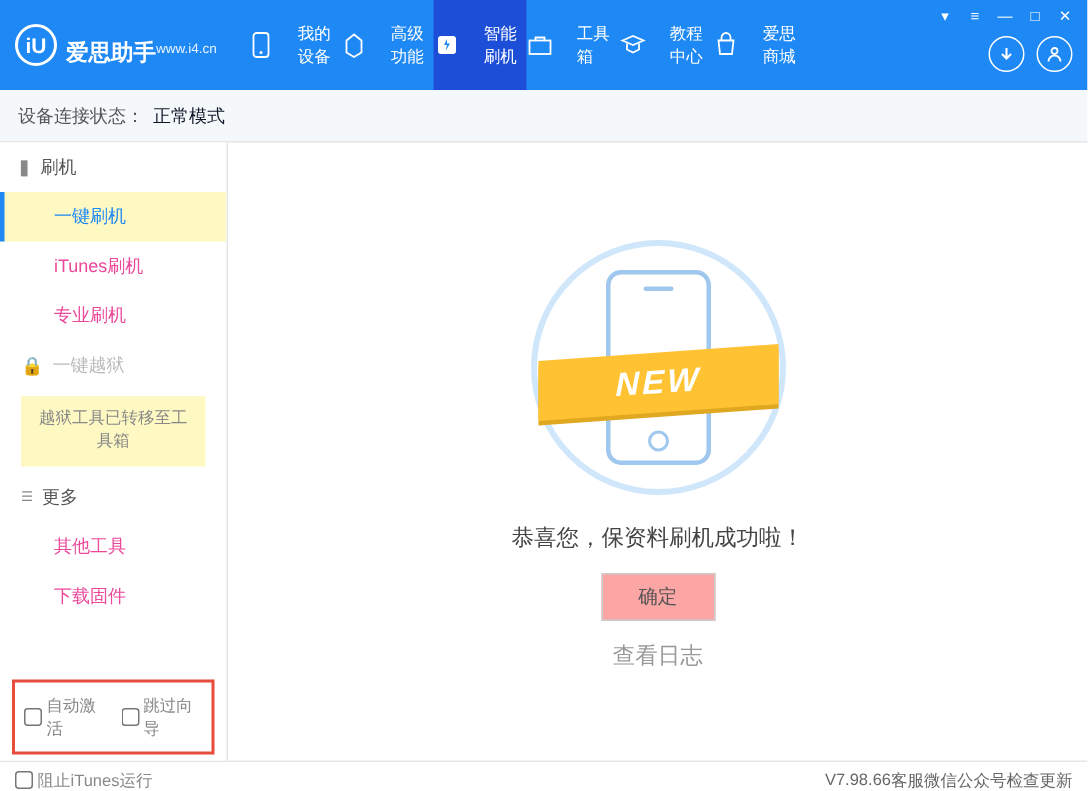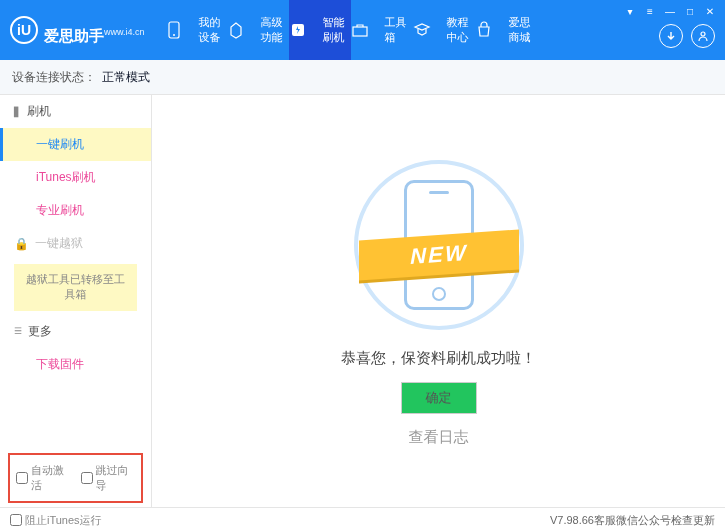--- a/index.html
+++ b/index.html
@@ -33,21 +33,21 @@
 .chk{display:flex;align-items:center;gap:3px;font-size:11px;color:#888}
 .chk input{width:12px;height:12px}
 .main{flex:1;display:flex;flex-direction:column;align-items:center;justify-content:center;gap:14px}
 .illus{width:180px;height:180px;position:relative}
 .circle-bg{width:170px;height:170px;border:4px solid #cfe6fb;border-radius:50%;position:absolute;top:5px;left:5px}
 .phone{width:70px;height:130px;background:#fff;border:3px solid #a0c8ee;border-radius:10px;position:absolute;top:25px;left:55px}
 .phone::before{content:"";position:absolute;top:8px;left:50%;transform:translateX(-50%);width:20px;height:3px;background:#a0c8ee;border-radius:2px}
 .phone::after{content:"";position:absolute;bottom:6px;left:50%;transform:translateX(-50%);width:10px;height:10px;border:2px solid #a0c8ee;border-radius:50%}
 .ribbon{position:absolute;top:80px;left:10px;width:160px;height:40px;background:#ffc233;display:flex;align-items:center;justify-content:center;color:#fff;font-weight:bold;font-size:22px;font-style:italic;letter-spacing:2px;transform:skewY(-4deg);box-shadow:0 3px 0 #e0a820}
 .msg{font-size:15px;color:#444}
-.ok-btn{padding:6px 24px;border:1px solid #ccc;background:#22c55e;font-size:13px;color:#555;cursor:pointer}
+.ok-btn{padding:6px 24px;border:1px solid #ccc;background:#fca5a5;font-size:13px;color:#555;cursor:pointer}
 .log-link{font-size:15px;color:#999;cursor:pointer}
 .footer{height:25px;border-top:1px solid #e5e5e5;display:flex;align-items:center;padding:0 10px;font-size:11px;color:#666;gap:0}
 .footer .sp{flex:1}
 .f-link{cursor:pointer}
 svg{display:block}
 </style>
 </head>
 <body>
 
 <div class="header">
@@ -150,20 +150,21 @@
     <div class="side-item">专业刷机</div>
     <div class="side-group lock-grp">
         <span>🔒</span>
         <span>一键越狱</span>
       </div>
     <div class="side-note">越狱工具已转移至工具箱</div>
     <div class="side-group">
         <span class="arr">☰</span>
         <span>更多</span>
       </div>
+    <div class="side-item">其他工具</div>
     <div class="side-item">下载固件</div>
     <div class="side-bottom">
       <div class="checks">
         <label class="chk">
             <input type="checkbox" style="">
             <span>自动激活</span>
           </label>
         <label class="chk">
             <input type="checkbox" style="">
             <span>跳过向导</span>

